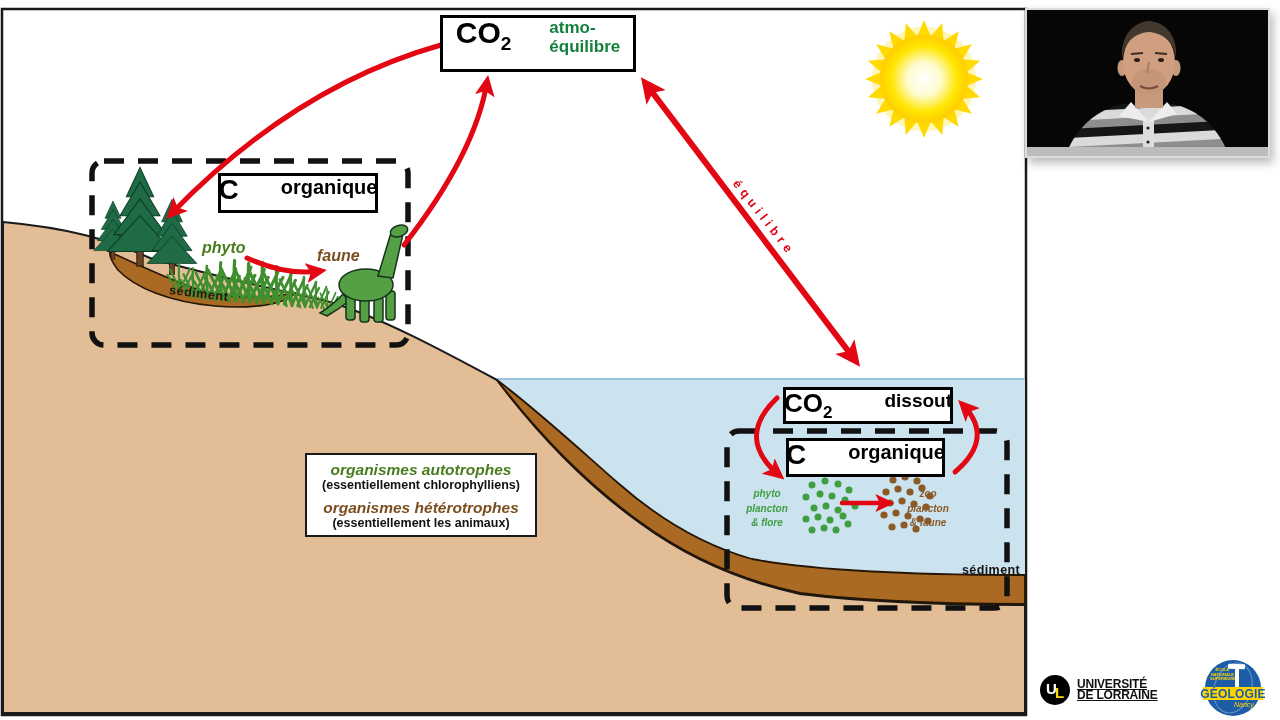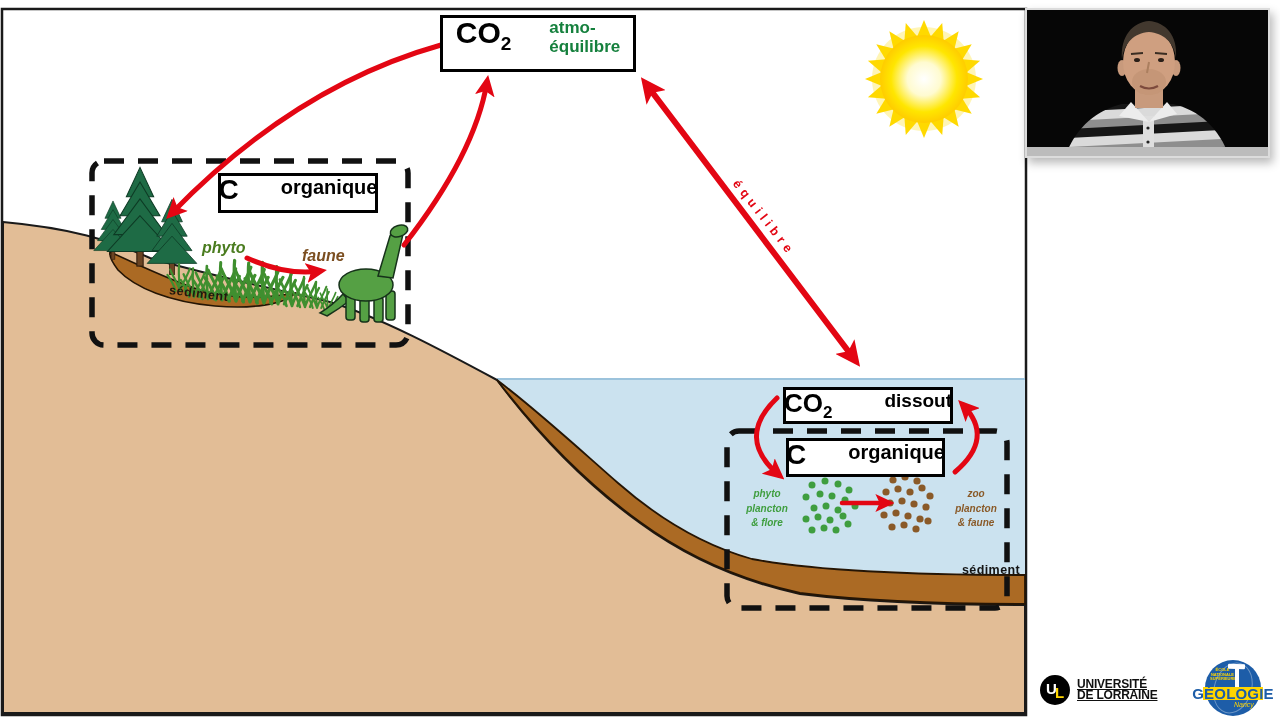--- a/index.html
+++ b/index.html
@@ -42,21 +42,21 @@
   .ul-logo .l { position:absolute; left:15px; top:10px; color:#ffd500; font-weight:bold; font-size:15px; line-height:1; }
   .ul-name { position:absolute; left:1077px; top:679px; font-size:12px; line-height:11px; font-weight:bold; color:#111; letter-spacing:-.2px;text-decoration:underline; }
 
   .geo-logo { position:absolute; left:1205px; top:660px; width:56px; height:56px; }
   .geo-circle { position:absolute; inset:0; background:#1d5da8; border-radius:50%; }
   .geo-meridian { position:absolute; left:9px; top:2px; width:38px; height:52px; border:1px solid rgba(255,255,255,.35); border-radius:50%; transform:rotate(18deg); }
   .geo-school { position:absolute; left:5px; top:8px; width:25px; font-size:4px; line-height:4.5px; font-weight:bold; color:#ffd500; text-align:center; }
   .geo-hammer-head { position:absolute; left:23px; top:4px; width:17px; height:5px; background:#fff; border-radius:1px; transform:rotate(2deg); }
   .geo-hammer-handle { position:absolute; left:30px; top:6px; width:4px; height:24px; background:#fff; }
   .geo-band { position:absolute; left:-2px; right:-2px; top:27px; height:13px; background:#ffd500; display:flex; align-items:center; justify-content:center; }
-  .geo-band span { color:#1d5da8; font-weight:bold; font-size:15px; letter-spacing:.2px; }
+  .geo-band span { color:#1d5da8; font-weight:bold; font-size:12px; letter-spacing:.2px; }
   .geo-city { position:absolute; left:29px; top:41px; font-size:7px; font-style:italic; color:#ffd500; }
 </style>
 </head>
 <body>
 
 <div class="stage">
 
   <svg class="layer" width="1280" height="720" viewBox="0 0 1280 720">
     <defs>
       <marker id="ah" markerWidth="4.2" markerHeight="4" refX="2.8" refY="2" orient="auto-start-reverse" markerUnits="strokeWidth">
@@ -230,36 +230,42 @@
     <span class="chem" style="font-size:26px;"><span>CO</span><sub style="font-size:17px;">2</sub></span>
     <span style="font-weight:bold; font-size:19px; color:#000; margin-left:24px;">dissout</span>
   </div>
 
   <div class="dbox" style="left:786px; top:438px; width:159px; height:39px;">
     <span class="big-c">C</span>
     <span class="organique">organique</span>
   </div>
 
   <span class="lbl flore" style="left:202px; top:239px;">phyto</span>
-  <span class="lbl faune" style="left:302px; top:247px;font-style:italic;">faune</span>
+  <span class="lbl faune" style="left:317px; top:247px;font-style:italic;">faune</span>
   <span class="lbl sed-land" style="left:170px; top:283px;">sédiment</span>
   <span class="lbl equil" style="left:741px; top:177px;">équilibre</span>
   <span class="lbl sed-sea" style="left:962px; top:563px;">sédiment</span>
 
   <div class="plank green" style="left:729px; top:487px; width:76px;">
     <div>phyto</div>
     <div>plancton</div>
     <div>&amp; flore</div>
   </div>
-  <div class="plank brown" style="left:936px; top:487px; width:80px;">
+  <div class="plank brown" style="left:888px; top:487px; width:80px;">
     <div>zoo</div>
     <div>plancton</div>
     <div>&amp; faune</div>
   </div>
 
+  <div class="orgbox">
+    <div class="org-green">organismes autotrophes</div>
+    <div class="org-note">(essentiellement chlorophylliens)</div>
+    <div class="org-brown">organismes hétérotrophes</div>
+    <div class="org-note">(essentiellement les animaux)</div>
+  </div>
 
   <div class="webcam">
     <svg width="241" height="146" viewBox="0 0 241 146">
       <defs>
         <pattern id="stripePat" width="241" height="26" patternUnits="userSpaceOnUse" patternTransform="rotate(-3)">
           <rect width="241" height="9" fill="#dadada"></rect>
           <rect y="9" width="241" height="8" fill="#8e8e8e"></rect>
           <rect y="17" width="241" height="9" fill="#161616"></rect>
         </pattern>
       </defs>

